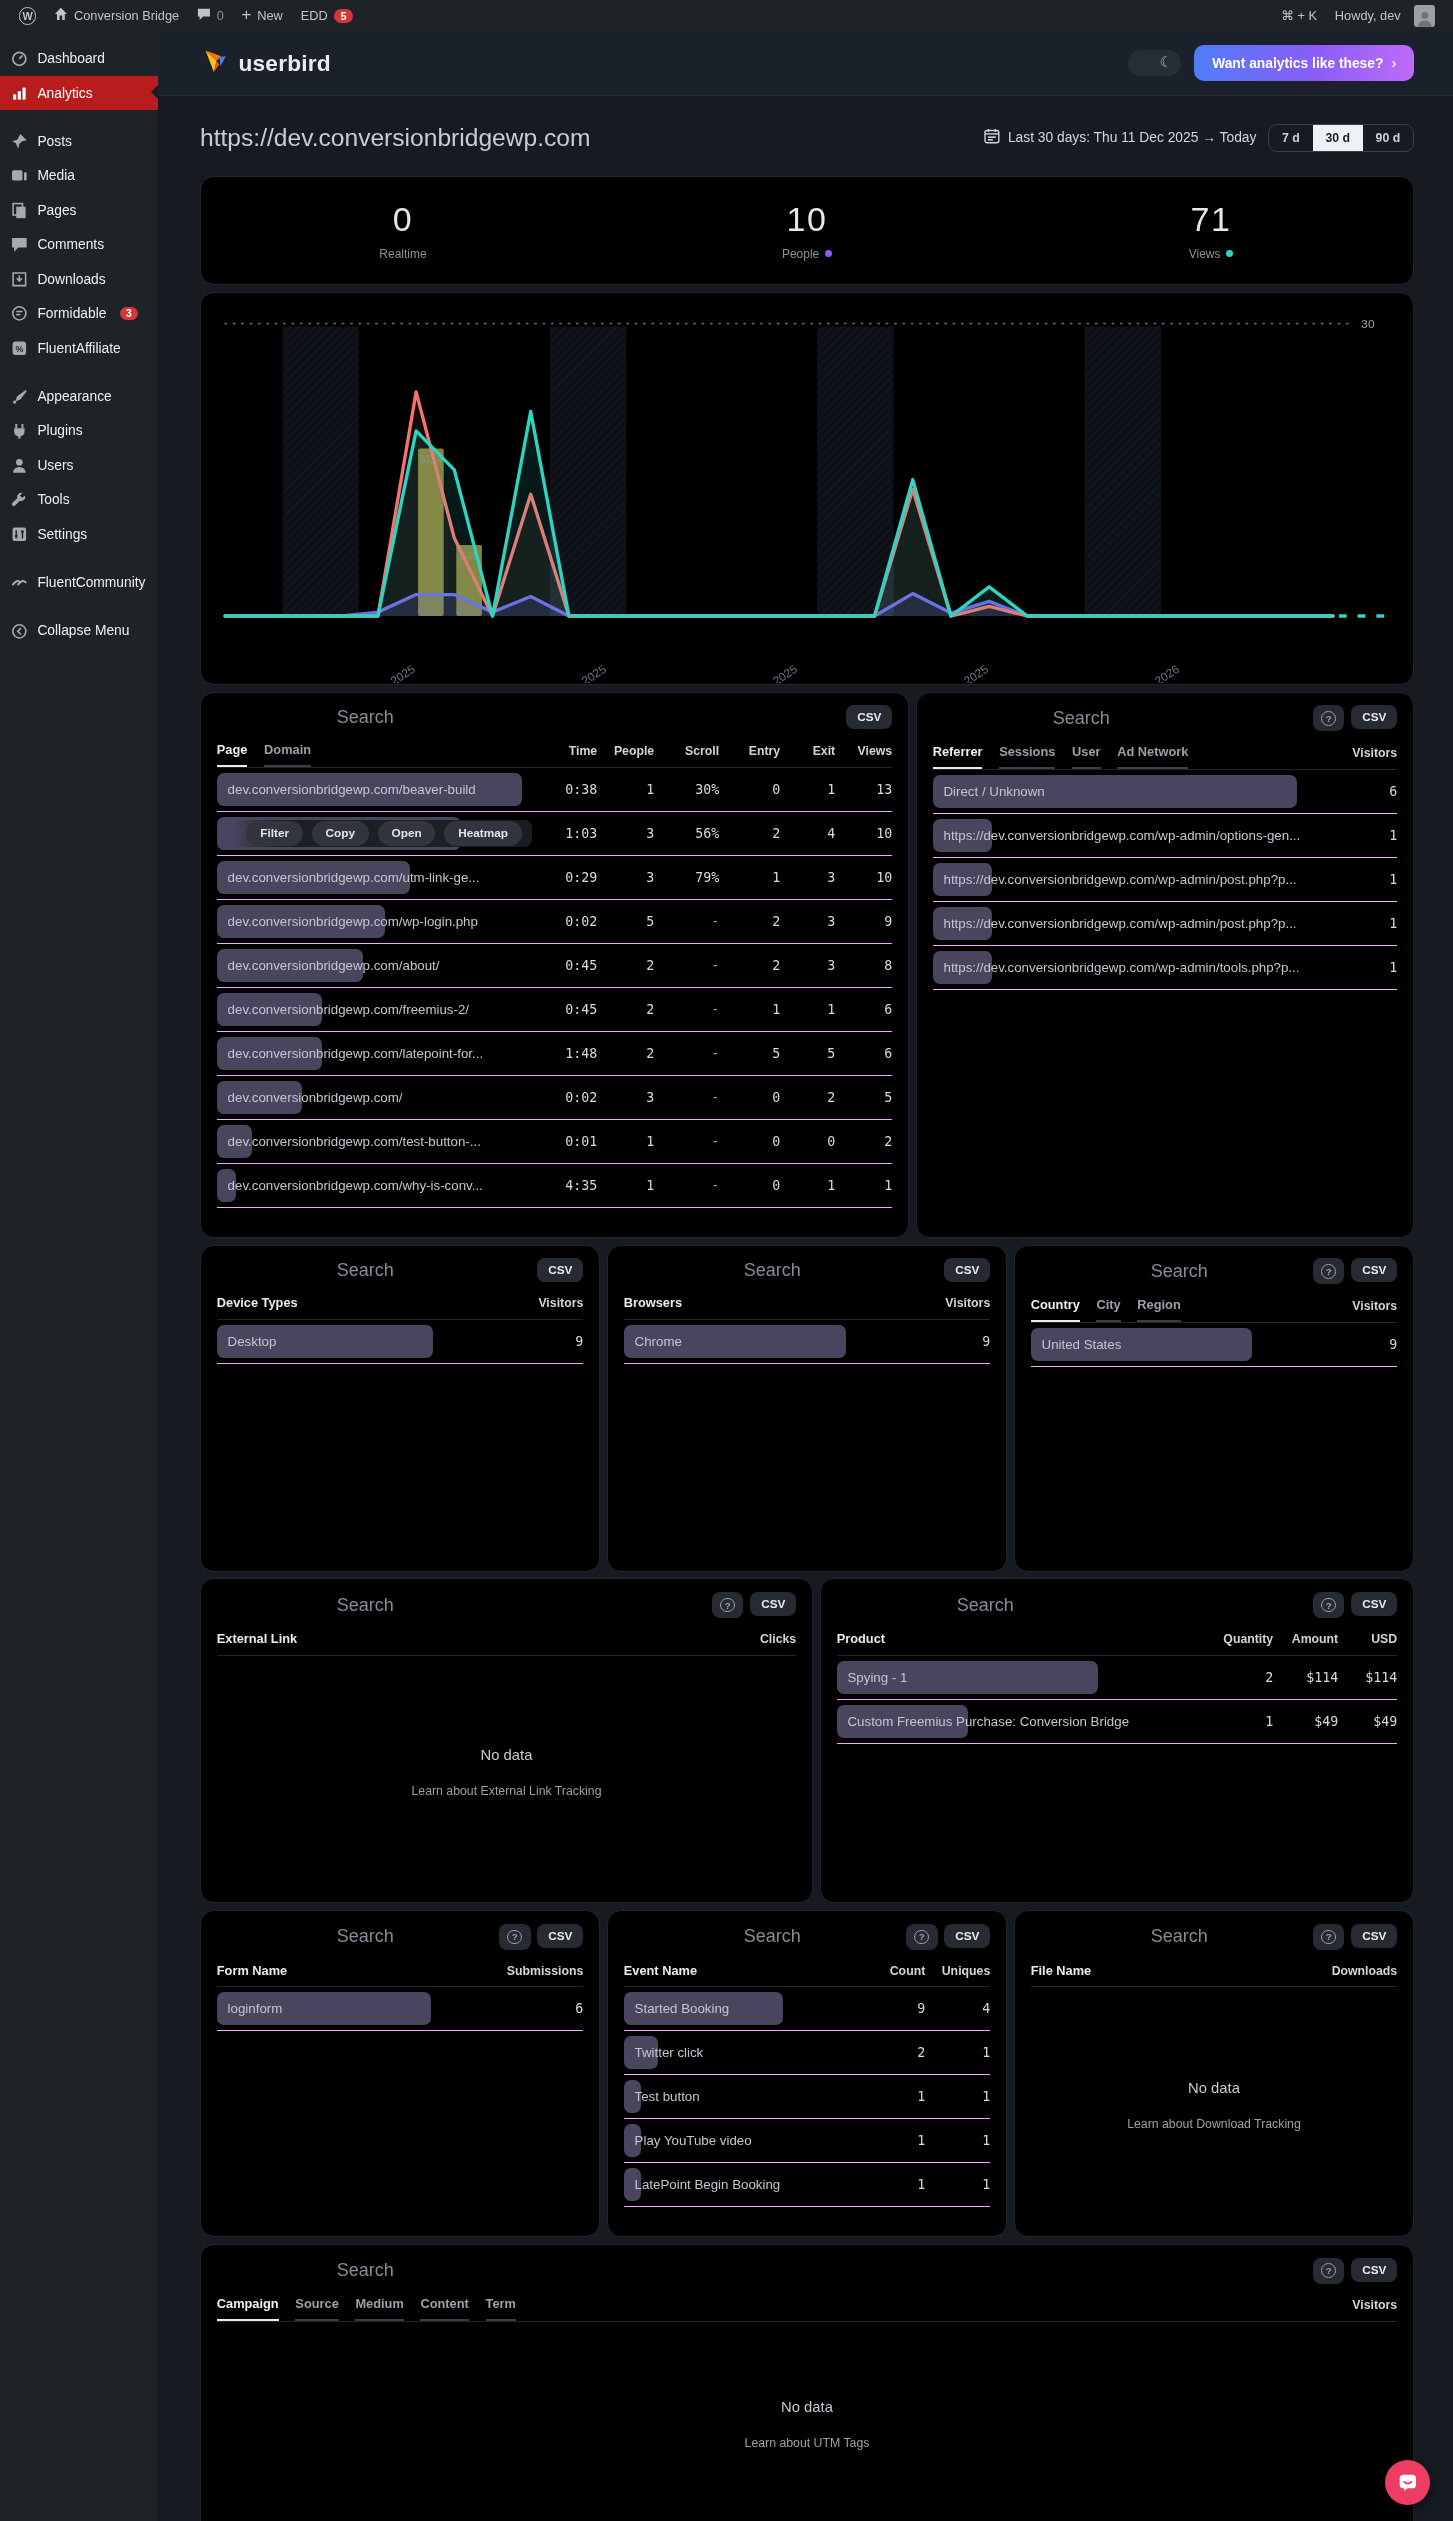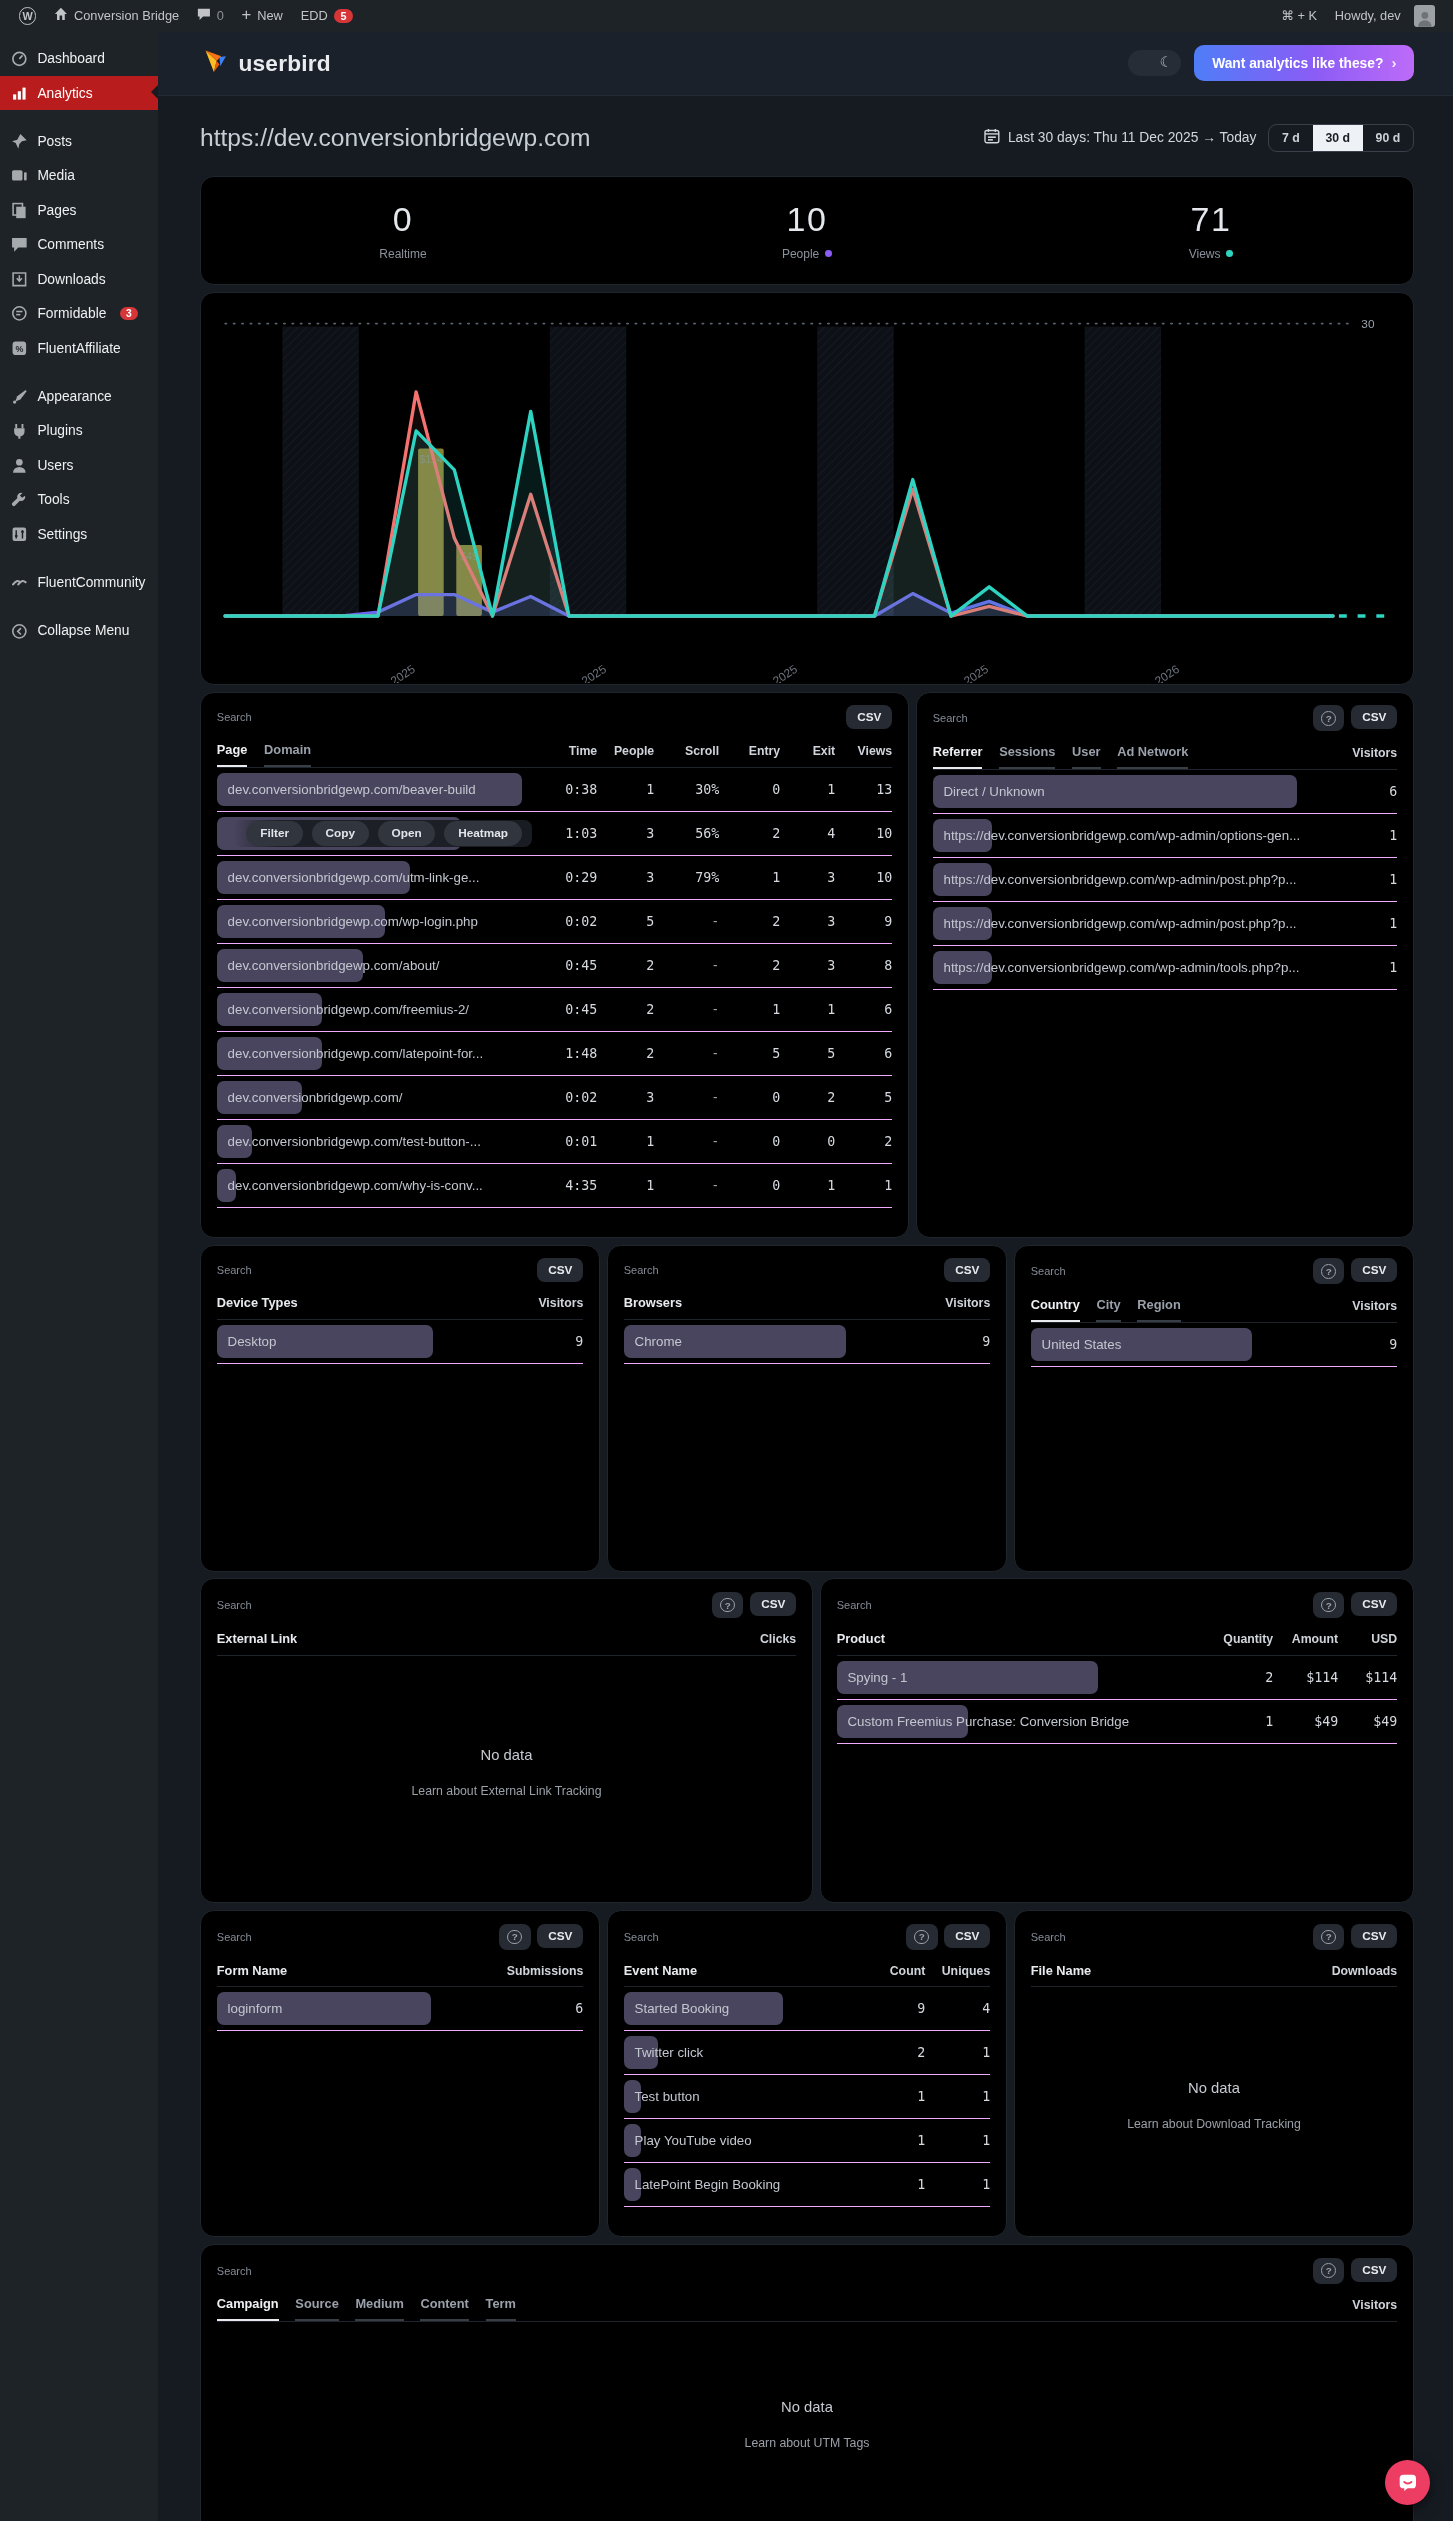--- a/index.html
+++ b/index.html
@@ -65,21 +65,21 @@
   .stat-dot { width:6.9px; height:6.9px; border-radius:50%; display:inline-block; }
 
   
   .chart-card { height:393px; padding:5.9px 15.8px 0 15.8px; }
 
   
   .panel { padding:12.8px 15.8px; display:flex; flex-direction:column; }
   .h1{height:546px;} .h2{height:327px;} .h3{height:325px;} .h4{height:327px;} .h5{height:296px;}
   .w-pages{ width:709px; flex:0 0 709px; } .flex1{ flex:1; } .third{ flex:1; } .w-ext{ width:613px; flex:0 0 613px; }
   .panel-head { display:flex; align-items:center; justify-content:space-between; margin-bottom:12.8px; }
-  .search-input { background:transparent; border:none; outline:none; color:#f0abfc; font-size:11px; width:177px; font-family:inherit; }
+  .search-input { background:transparent; border:none; outline:none; color:#f0abfc; font-size:18px; width:177px; font-family:inherit;text-align:right; }
   .search-input::placeholder { color:#858c96; }
   .head-btns { display:flex; gap:6.9px; align-items:flex-start; }
   .help-btn { width:31.5px; height:25.6px; background:#262b33; border:none; border-radius:7.9px; cursor:pointer;
     display:flex; align-items:center; justify-content:center; }
   .help-btn span { width:14.8px; height:14.8px; border:1.4px solid #9aa1ab; border-radius:50%; color:#9aa1ab;
     font-size:9.9px; display:flex; align-items:center; justify-content:center; font-weight:bold; }
   .csv-btn { background:#262b33; border:none; border-radius:7.9px; color:#e8eaee; font-weight:bold;
     font-size:11.8px; padding:4.9px 10.8px; cursor:pointer; font-family:inherit; }
   .panel-sub { display:flex; align-items:flex-end; justify-content:space-between; border-bottom:1px solid #20252d; }
   .tabs { display:flex; gap:16.7px; }

